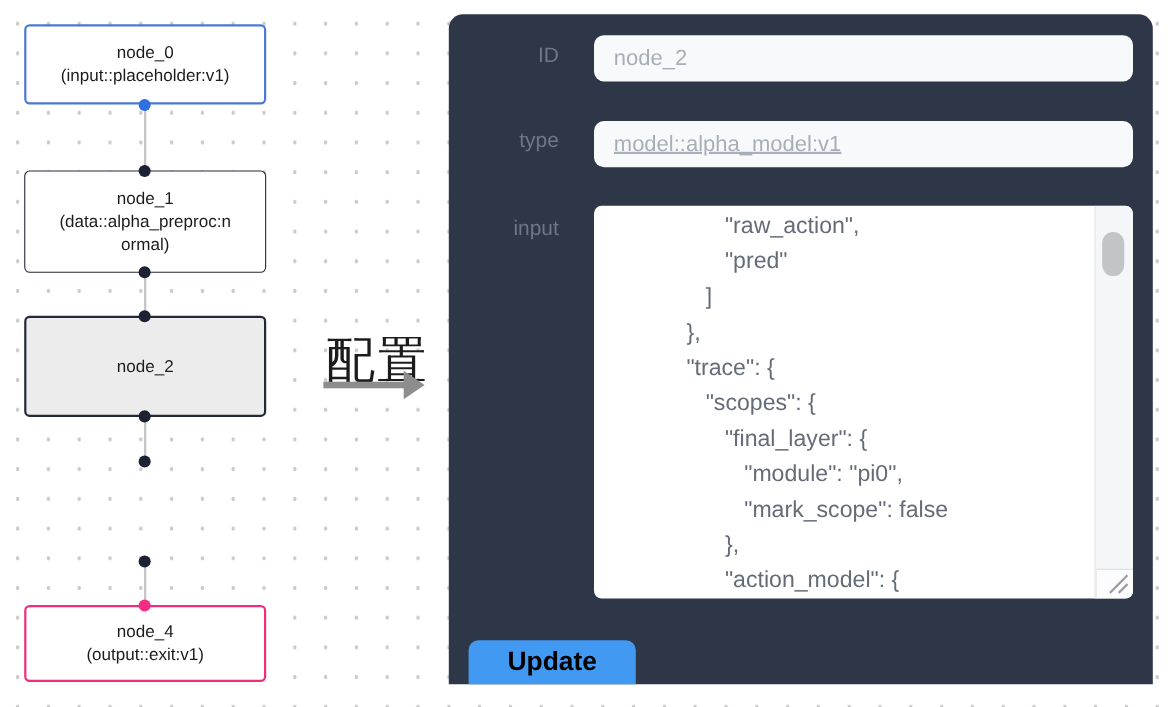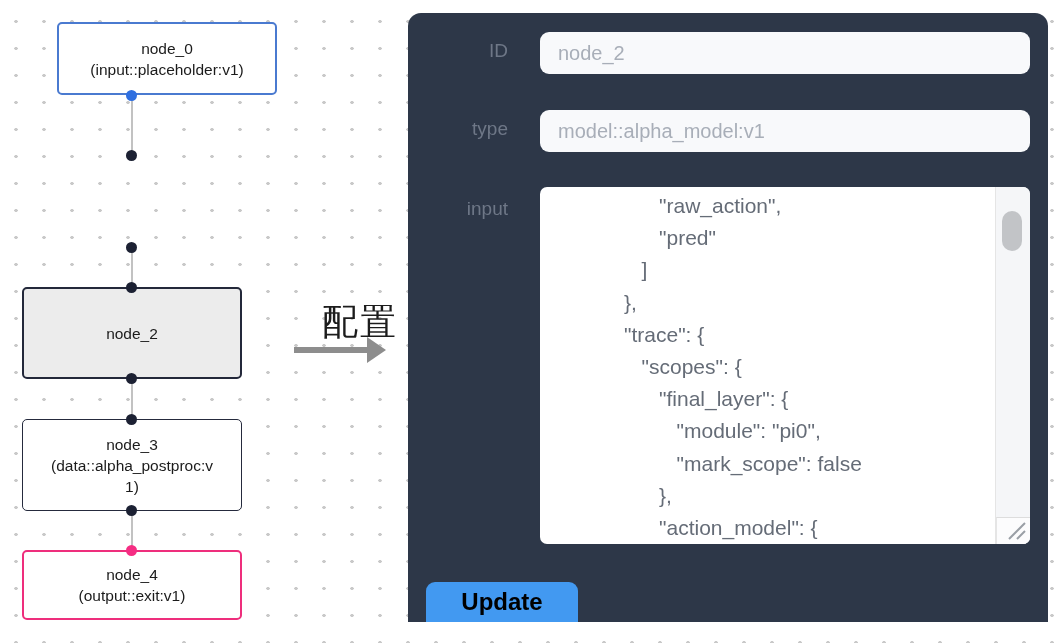--- a/index.html
+++ b/index.html
@@ -18,49 +18,49 @@
   
   .edge{position:absolute;left:131px;width:2px;background:#c2c2c2;}
   
   .node{
     position:absolute;left:22px;width:220px;box-sizing:border-box;
     background:#ffffff;border:1.5px solid #252a3d;border-radius:5px;
     display:flex;flex-direction:column;justify-content:center;align-items:center;
     text-align:center;color:#1b1b1b;font-size:15.5px;line-height:21px;
   }
   .node .sub{word-break:break-all;padding:0 27px;}
-  .node-input{border:2px solid #4a7ad0;margin-left:35px;}
+  .node-input{border:2px solid #4a7ad0;}
   .node-selected{border:2.5px solid #23283a;background:#ececec;}
   .node-selected .sub{padding:0 24px;}
   .node-output{border:2px solid #ee2e7c;}
   
   .handle{position:absolute;left:126px;width:11px;height:11px;border-radius:50%;background:#1c2133;}
   .handle-blue{background:#2f6fe0;}
   .handle-pink{background:#f52d83;}
   
-  .cfg-label{position:absolute;left:296px;top:298px;font-size:36px;letter-spacing:2px;color:#1c1c1c;margin-left:26px;}
+  .cfg-label{position:absolute;left:296px;top:298px;font-size:45px;letter-spacing:2px;color:#1c1c1c;}
   .arrow-shaft{position:absolute;left:294px;top:347px;width:74px;height:6px;background:#8d8d8d;}
   .arrow-head{position:absolute;left:367px;top:337px;width:0;height:0;
     border-left:19px solid #8d8d8d;border-top:13px solid rgba(0,0,0,0);border-bottom:13px solid rgba(0,0,0,0);}
   
   .panel{
     position:absolute;left:408px;top:13px;width:640px;height:609px;
     background:#2d3748;border-radius:13px 13px 0 0;overflow:hidden;
   }
   .plabel{position:absolute;width:90px;left:10px;text-align:right;color:#6e7787;font-size:19px;}
   .lbl-id{top:27px;}
   .lbl-type{top:105px;}
   .lbl-config{top:185px;}
   .field{
     position:absolute;left:132px;width:490px;height:42px;box-sizing:border-box;
     background:#f8f9fb;border:none;outline:none;border-radius:9px;
     padding:0 18px;font-size:20px;color:#a8aeb8;font-family:"Liberation Sans",sans-serif;
   }
   .fld-id{top:19px;}
-  .fld-type{top:97px;}
+  .fld-type{top:97px;text-decoration:underline;}
   .config-editor{
     position:absolute;left:132px;top:174px;width:490px;height:357px;
     background:#ffffff;border-radius:7px;overflow:hidden;
   }
   .config-text{
     margin:0;padding:3px 44px 0 14px;white-space:pre;
     font-family:"Liberation Sans",sans-serif;
     font-size:21px;line-height:32.2px;color:#656c77;
   }
   .scroll-track{
@@ -90,29 +90,29 @@
   <div class="edge" style="top:95px;height:61px"></div>
   <div class="edge" style="top:247px;height:41px"></div>
   <div class="edge" style="top:378px;height:42px"></div>
   <div class="edge" style="top:510px;height:41px"></div>
 
   <div class="node node-input" style="top:22px;height:73px">
     <div class="title">node_0</div>
     <div class="sub">(input::placeholder:v1)</div>
   </div>
 
+  <div class="node" style="top:155px;height:93px">
+    <div class="title">node_1</div>
+    <div class="sub">(data::alpha_preproc:normal)</div>
+  </div>
 
   <div class="node node-selected" style="top:287px;height:92px">
     <div class="title">node_2</div>
   </div>
 
-  <div class="node" style="top:419px;height:92px">
-    <div class="title">node_3</div>
-    <div class="sub">(data::alpha_postproc:v1)</div>
-  </div>
 
   <div class="node node-output" style="top:550px;height:70px">
     <div class="title">node_4</div>
     <div class="sub">(output::exit:v1)</div>
   </div>
 
   <div class="handle handle-blue" style="top:90px"></div>
   <div class="handle" style="top:150px"></div>
   <div class="handle" style="top:242px"></div>
   <div class="handle" style="top:282px"></div>

